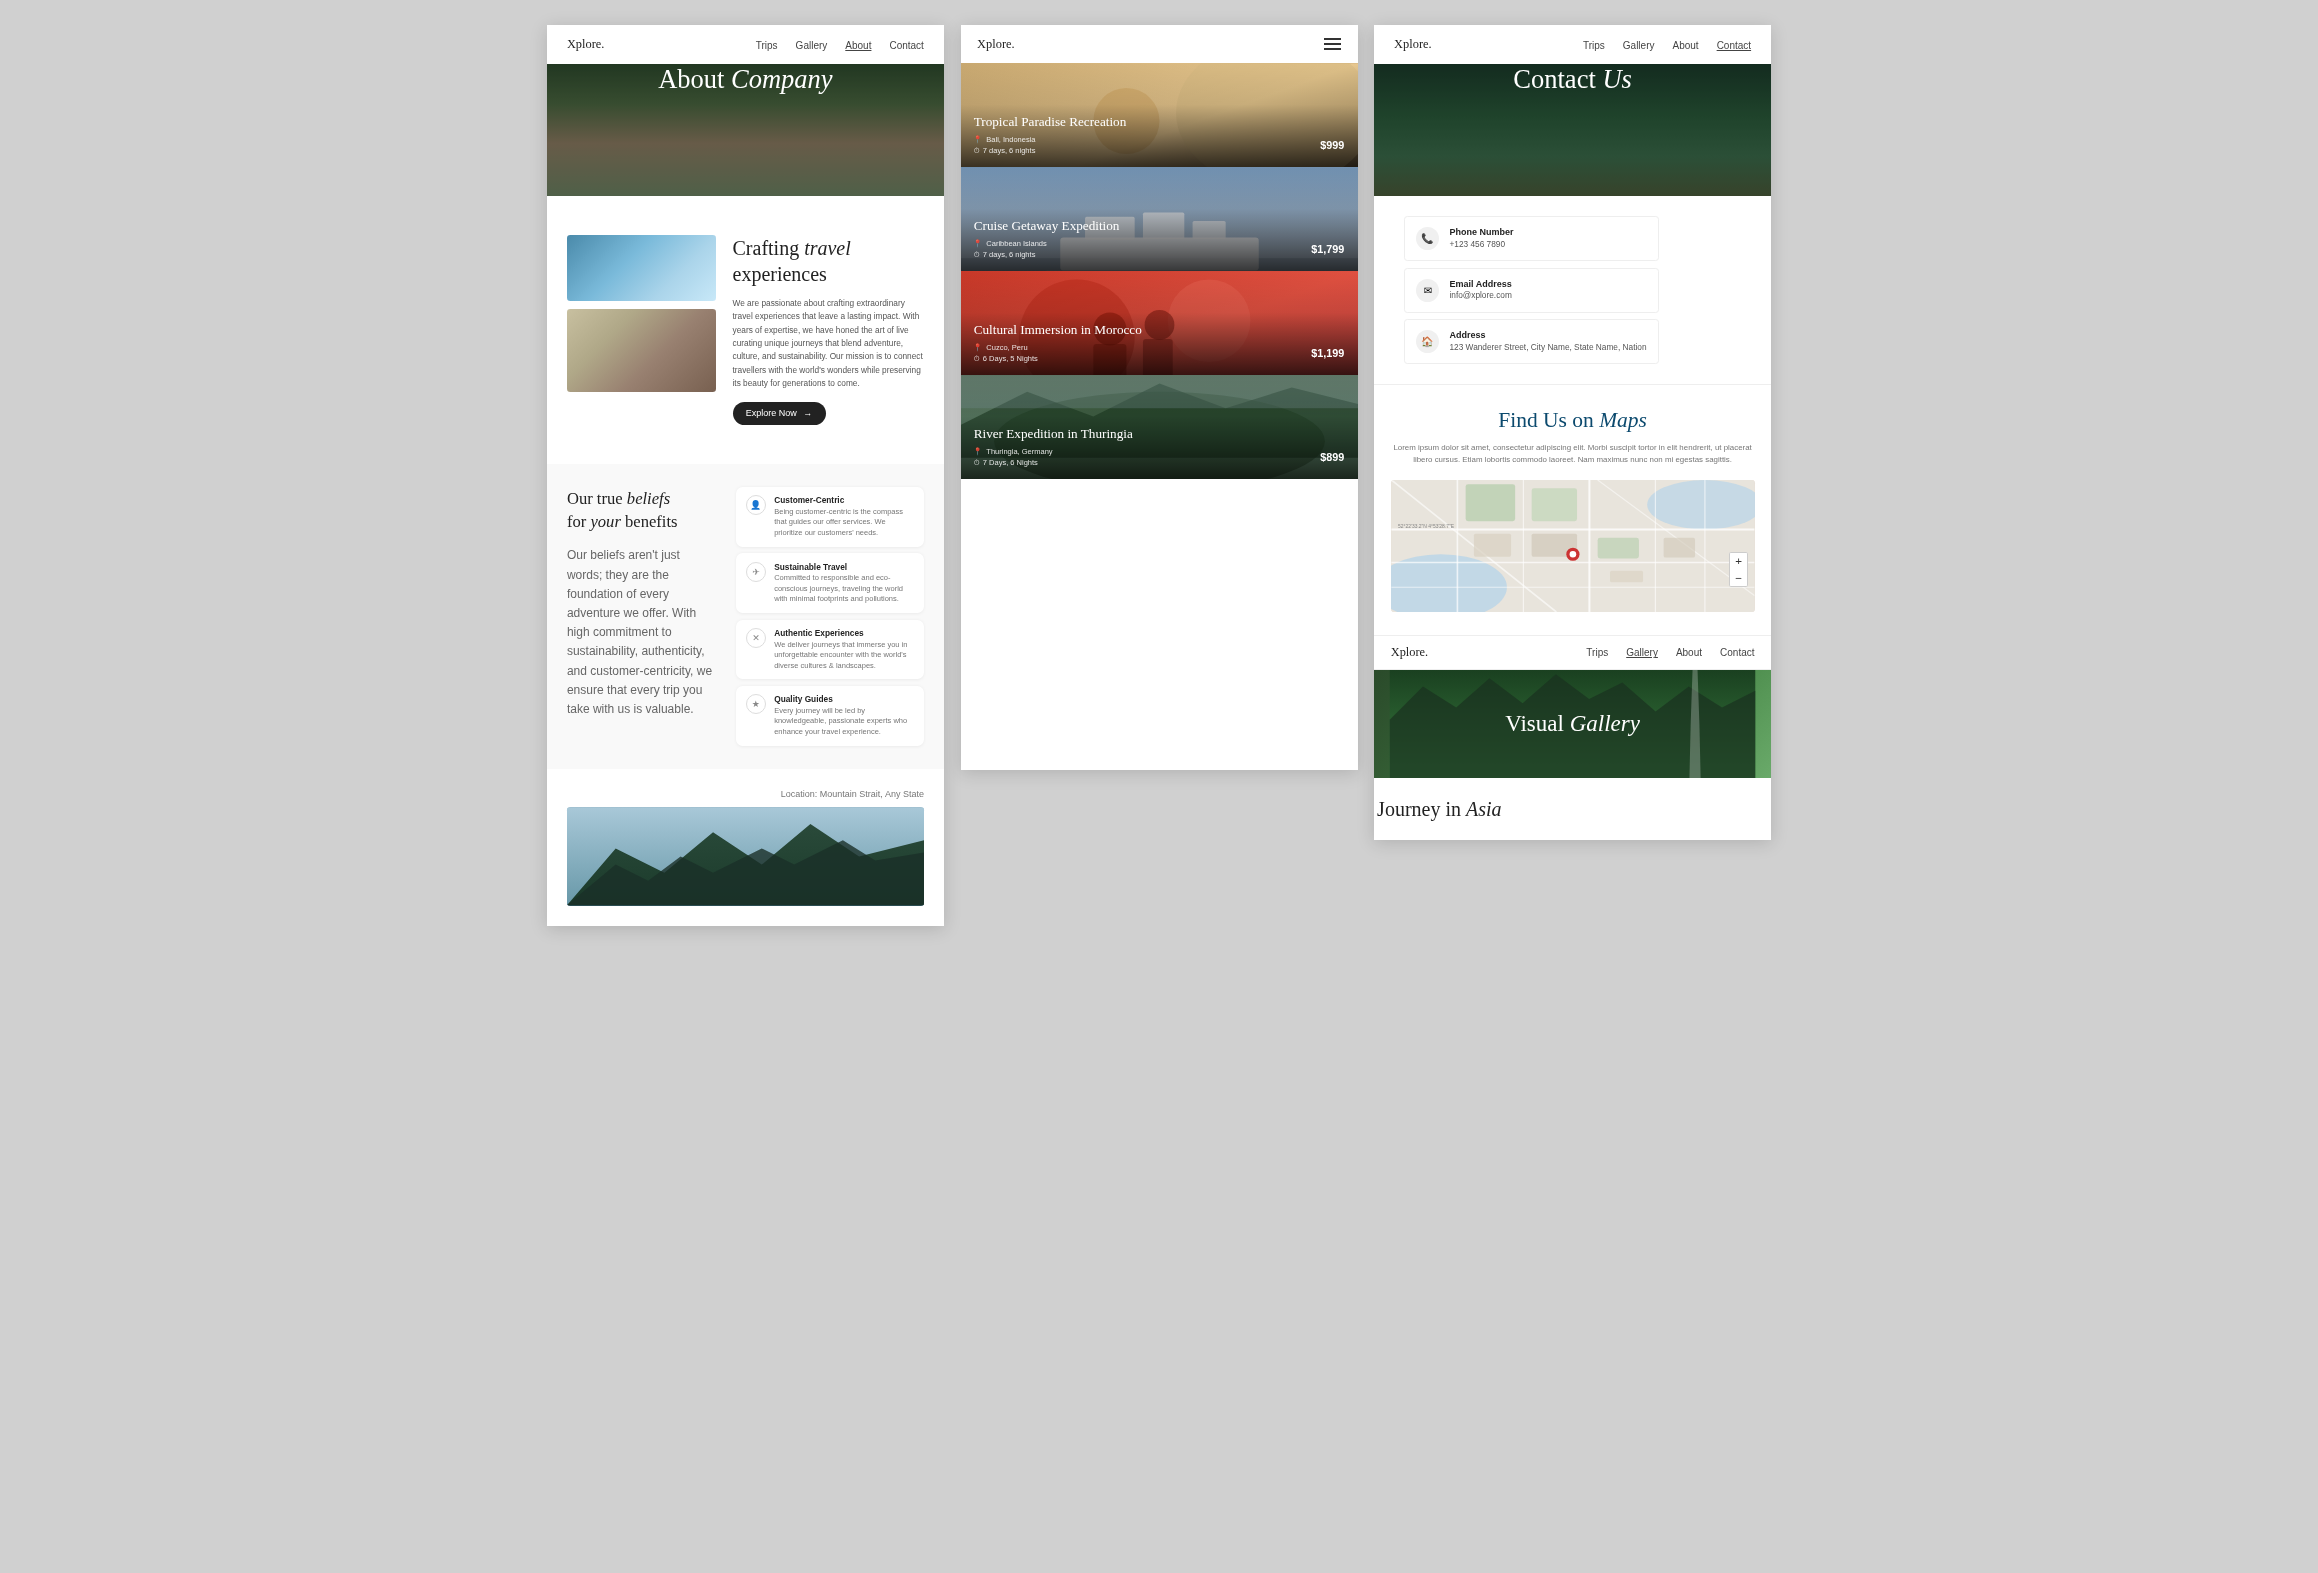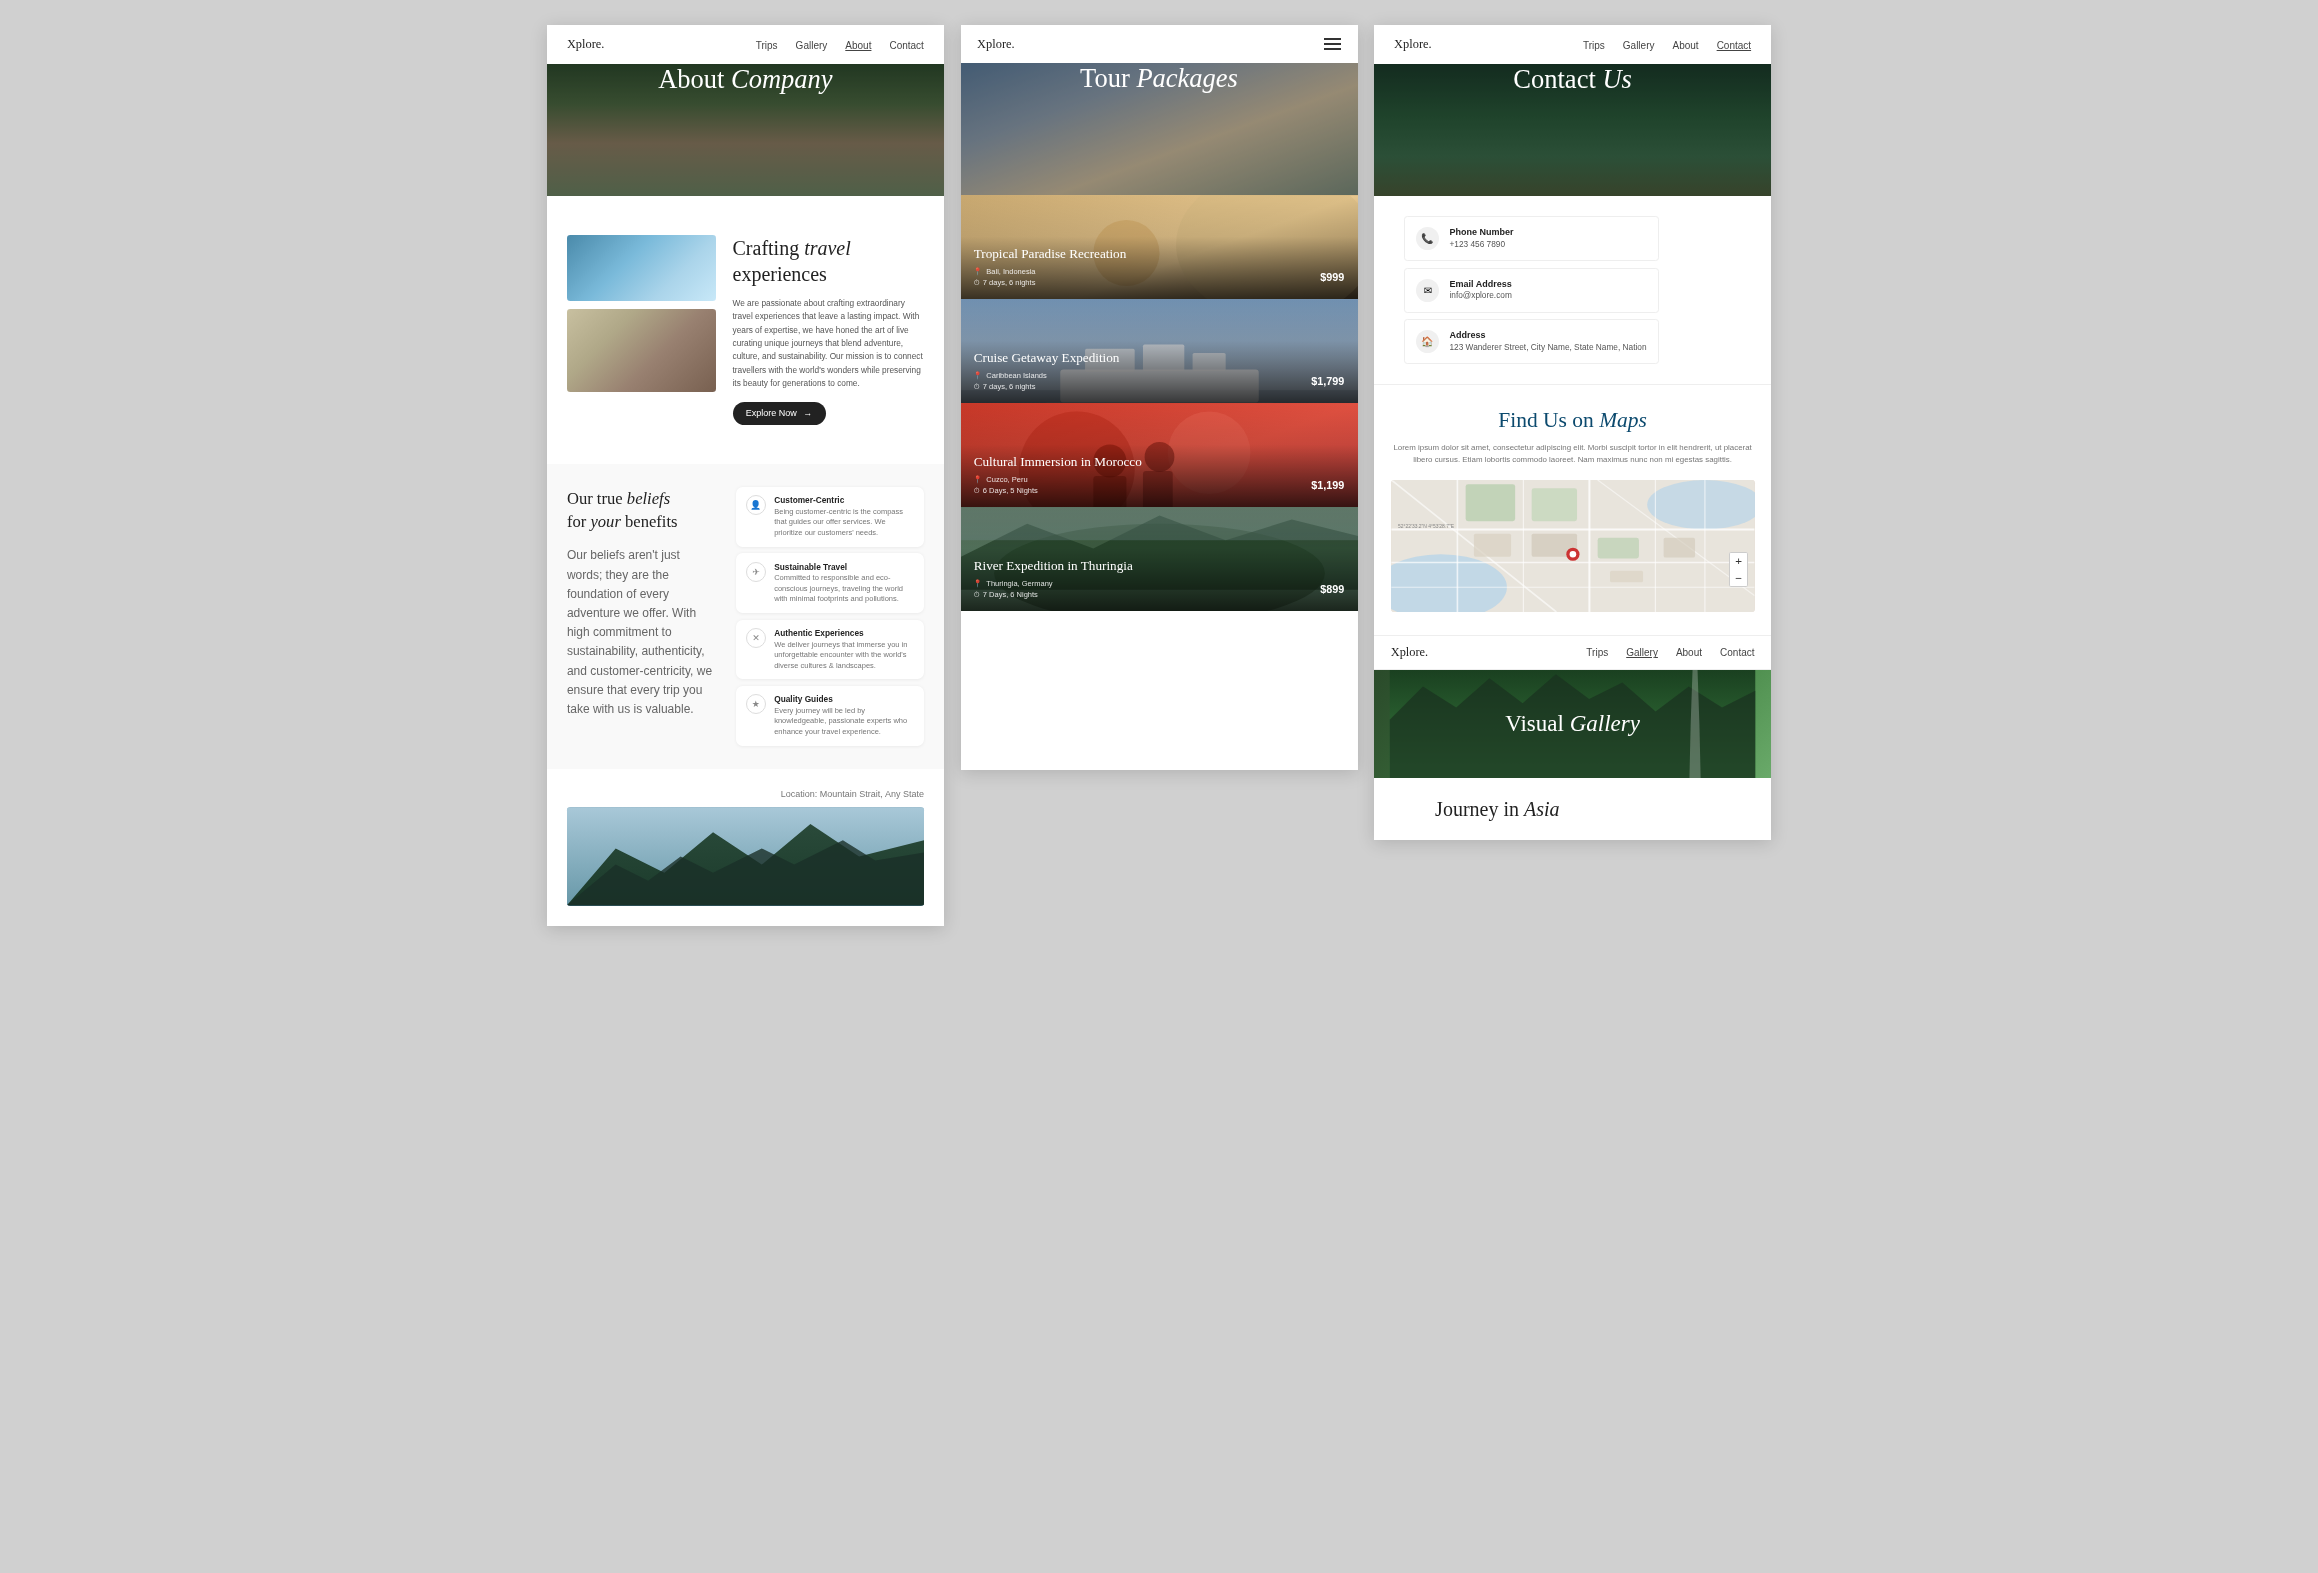--- a/index.html
+++ b/index.html
@@ -498,22 +498,21 @@
       color: #fff;
       font-family: Georgia, serif;
       text-align: center;
       position: relative;
       z-index: 1;
     }
     .gallery-title em {
       font-style: italic;
     }
     .journey-section {
-      padding: 18px 32px;
-      margin-left: 29px;
+      padding: 18px 3px;
     }
     .journey-title {
       font-size: 20px;
       font-weight: 300;
       color: #222;
       font-family: Georgia, serif;
       line-height: 1.3;
     }
     .journey-title em {
       font-style: italic;
@@ -627,27 +626,20 @@
 
   <div class="mobile-nav">
     <div class="nav-logo">Xplore.</div>
     <div class="hamburger">
       <span></span>
       <span></span>
       <span></span>
     </div>
   </div>
 
-  <div class="hero hero-tours">
-    <div class="hero-overlay">
-      <h1 class="hero-title">
-        <span>Tour</span> <em>Packages</em>
-      </h1>
-    </div>
-  </div>
 
   <div class="tour-list">
 
     <div class="tour-card">
       <div class="tour-card-bg tc-tropical">
         <svg width="100%" height="145" viewBox="0 0 480 175" xmlns="http://www.w3.org/2000/svg">
           <defs>
             <linearGradient id="tropGrad" x1="0" y1="0" x2="1" y2="1">
               <stop offset="0%" stop-color="#c8a870"></stop>
               <stop offset="50%" stop-color="#e8c890"></stop>

